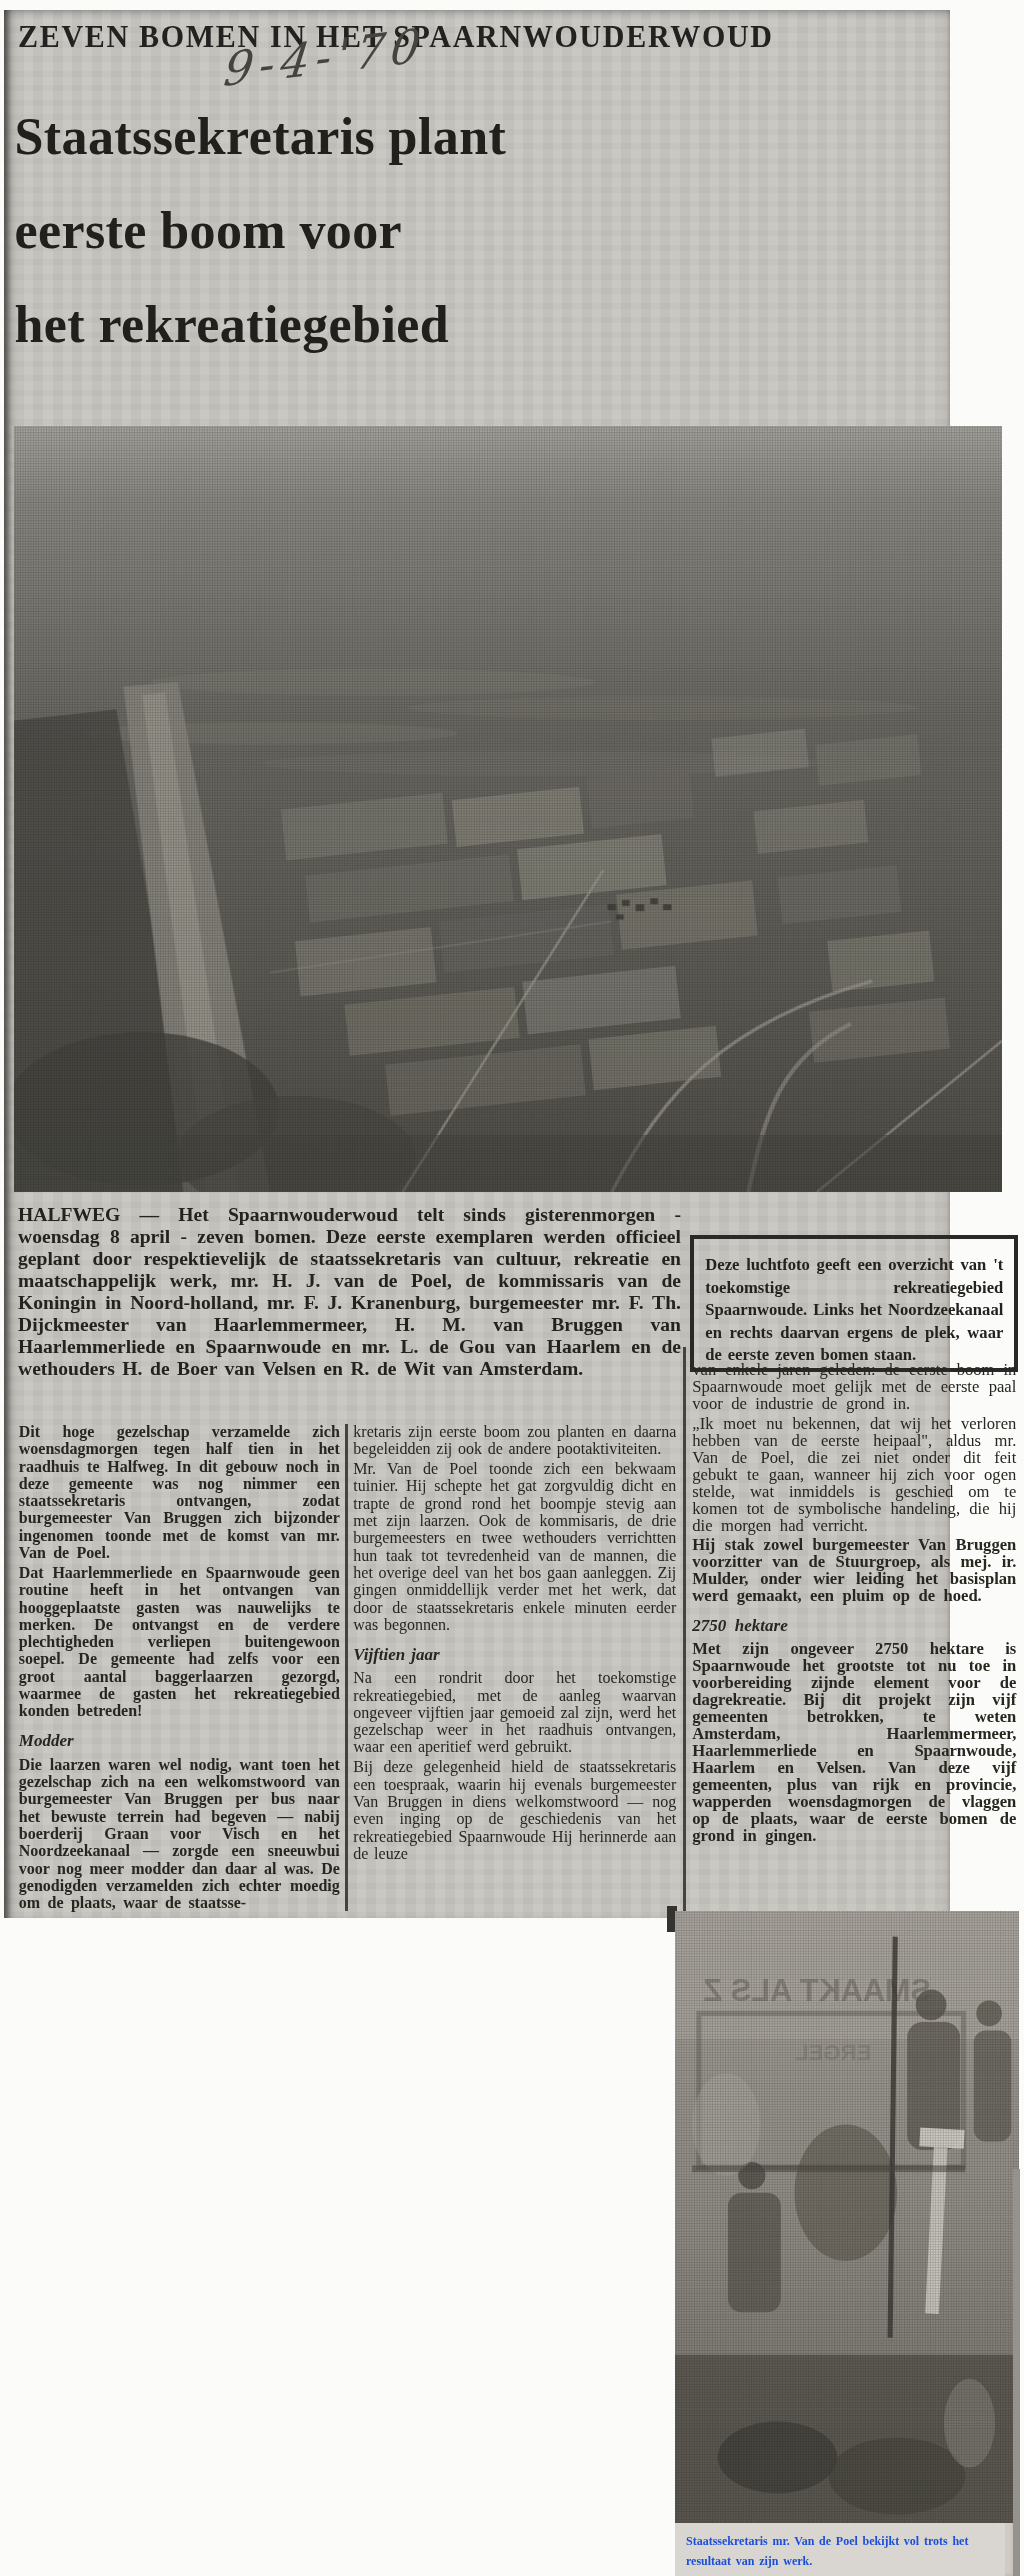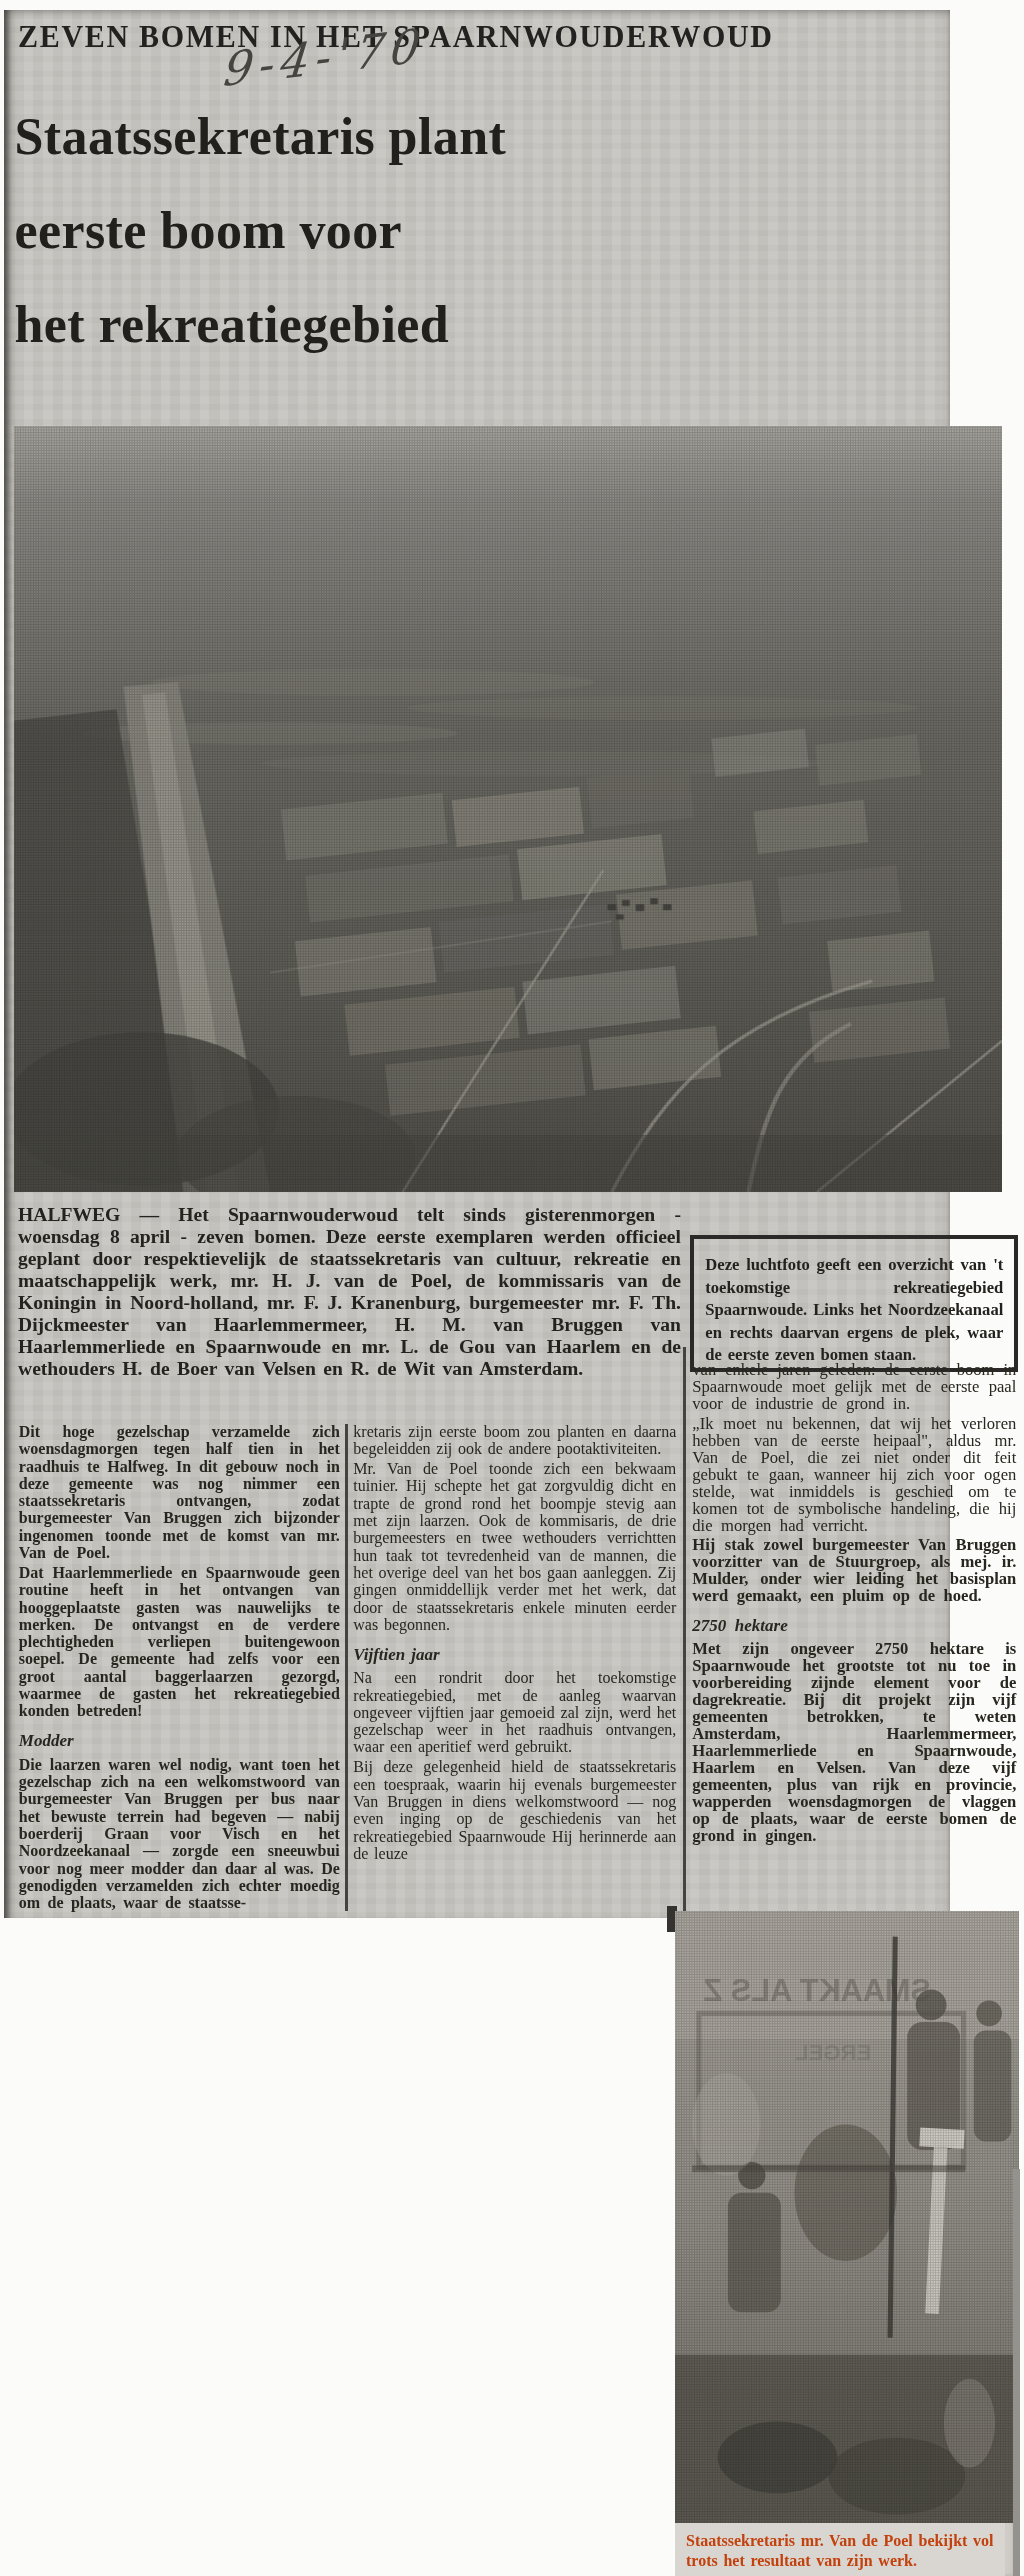--- a/index.html
+++ b/index.html
@@ -54,21 +54,21 @@
   .bold-p{font-weight:bold;}
 
   
   #bottom-piece{left:675px;top:1911px;width:344px;height:665px;background:#cfccc7;
     box-shadow:inset 5.1px 0 6px -4.3px rgba(35,33,30,.5), inset -6.8px 0 6.8px -4.3px rgba(35,33,30,.45);}
   #bottom-photo{left:0;top:0;width:344px;height:612px;}
   #bottom-photo svg{display:block;width:100%;height:100%;}
   #bottom-dots{left:675px;top:1911px;width:344px;height:612px;}
   #bottom-caption-strip{left:0;top:612px;width:330px;height:53px;background:#d9d6d1;box-sizing:border-box;
         padding:7.7px 10.2px 0 11px;}
-  #bottom-caption{font-weight:bold;font-size:16px;line-height:20px;word-spacing:1.7px;color:#c2410c;}
+  #bottom-caption{font-weight:bold;font-size:12px;line-height:20px;word-spacing:1.7px;color:#1d4ed8;}
   #right-sliver{left:1013px;top:2169px;width:6.8px;height:407px;background:#95928d;}
   #corner-mark{left:667px;top:1906px;width:10.2px;height:25.6px;background:#34332f;}
 </style>
 </head>
 <body>
 
 <div id="page">
 
   <div id="clip-main" class="abs">
     <div id="kicker" class="abs">ZEVEN BOMEN IN HET SPAARNWOUDERWOUD</div>

